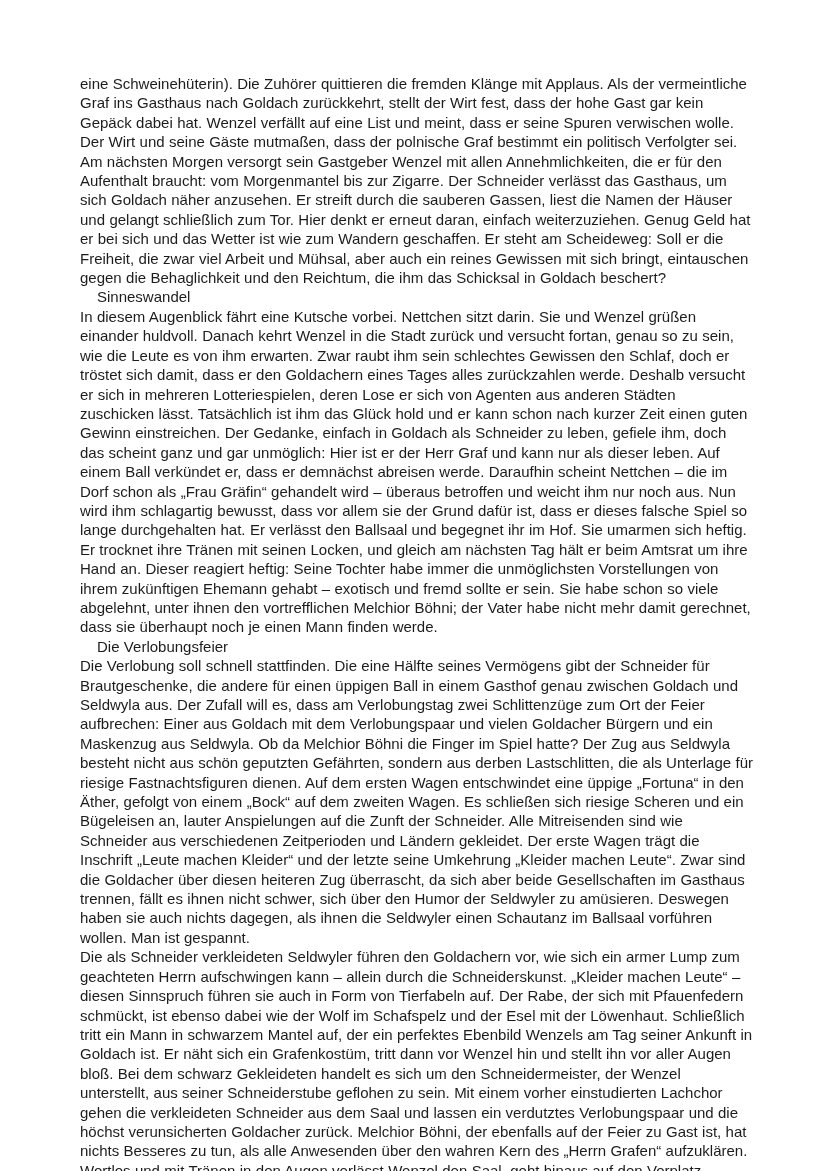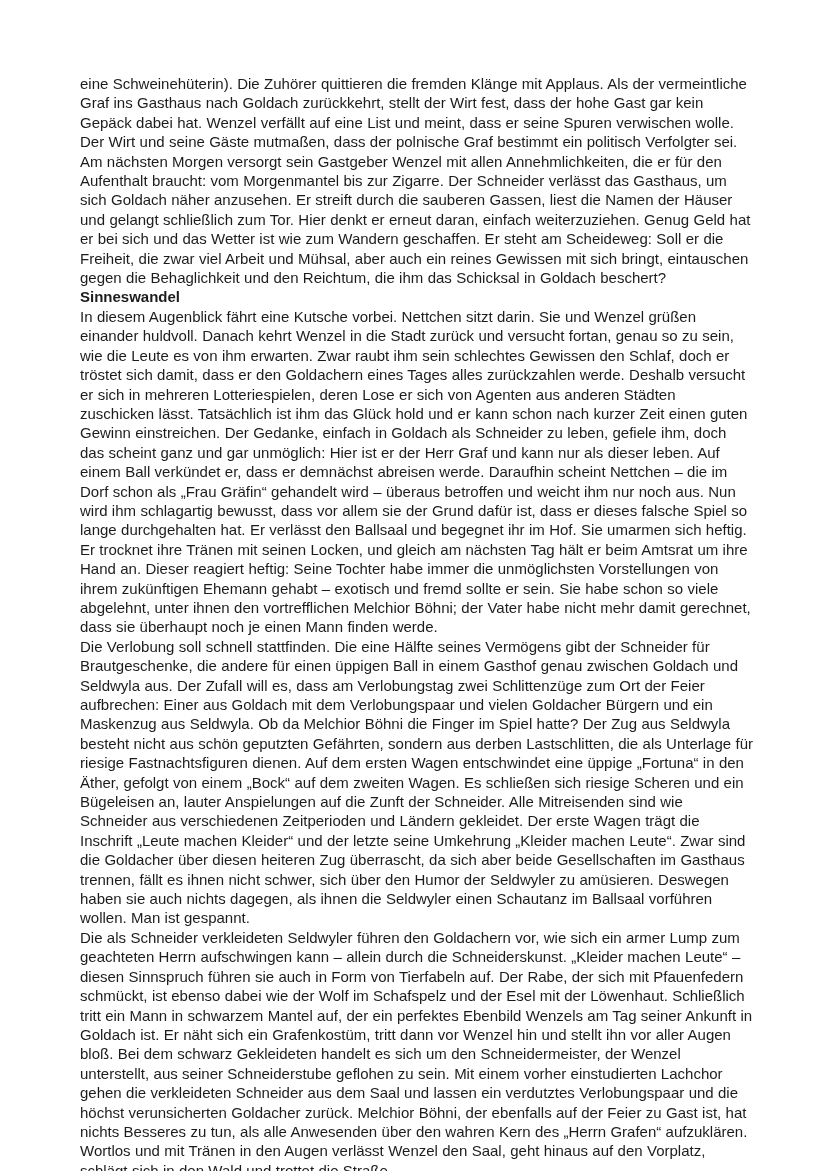--- a/index.html
+++ b/index.html
@@ -23,27 +23,29 @@
     }
     .block {
       margin: 0;
       font-size: 15px;
       line-height: 19.4px;
       text-align: left;
       word-spacing: 0.2px;
       white-space: pre-wrap;
     }
     .heading {
-      font-weight: bold; 
+      font-weight: normal; 
+      margin-left: 17px;
     }
   </style>
 </head>
 <body>
 
 <div class="page">
   <div>
       <div class="block paragraph">eine Schweinehüterin). Die Zuhörer quittieren die fremden Klänge mit Applaus. Als der vermeintliche Graf ins Gasthaus nach Goldach zurückkehrt, stellt der Wirt fest, dass der hohe Gast gar kein Gepäck dabei hat. Wenzel verfällt auf eine List und meint, dass er seine Spuren verwischen wolle. Der Wirt und seine Gäste mutmaßen, dass der polnische Graf bestimmt ein politisch Verfolgter sei. Am nächsten Morgen versorgt sein Gastgeber Wenzel mit allen Annehmlichkeiten, die er für den Aufenthalt braucht: vom Morgenmantel bis zur Zigarre. Der Schneider verlässt das Gasthaus, um sich Goldach näher anzusehen. Er streift durch die sauberen Gassen, liest die Namen der Häuser und gelangt schließlich zum Tor. Hier denkt er erneut daran, einfach weiterzuziehen. Genug Geld hat er bei sich und das Wetter ist wie zum Wandern geschaffen. Er steht am Scheideweg: Soll er die Freiheit, die zwar viel Arbeit und Mühsal, aber auch ein reines Gewissen mit sich bringt, eintauschen gegen die Behaglichkeit und den Reichtum, die ihm das Schicksal in Goldach beschert?</div>
       <div class="block heading">Sinneswandel</div>
       <div class="block paragraph">In diesem Augenblick fährt eine Kutsche vorbei. Nettchen sitzt darin. Sie und Wenzel grüßen einander huldvoll. Danach kehrt Wenzel in die Stadt zurück und versucht fortan, genau so zu sein, wie die Leute es von ihm erwarten. Zwar raubt ihm sein schlechtes Gewissen den Schlaf, doch er tröstet sich damit, dass er den Goldachern eines Tages alles zurückzahlen werde. Deshalb versucht er sich in mehreren Lotteriespielen, deren Lose er sich von Agenten aus anderen Städten zuschicken lässt. Tatsächlich ist ihm das Glück hold und er kann schon nach kurzer Zeit einen guten Gewinn einstreichen. Der Gedanke, einfach in Goldach als Schneider zu leben, gefiele ihm, doch das scheint ganz und gar unmöglich: Hier ist er der Herr Graf und kann nur als dieser leben. Auf einem Ball verkündet er, dass er demnächst abreisen werde. Daraufhin scheint Nettchen – die im Dorf schon als „Frau Gräfin“ gehandelt wird – überaus betroffen und weicht ihm nur noch aus. Nun wird ihm schlagartig bewusst, dass vor allem sie der Grund dafür ist, dass er dieses falsche Spiel so lange durchgehalten hat. Er verlässt den Ballsaal und begegnet ihr im Hof. Sie umarmen sich heftig. Er trocknet ihre Tränen mit seinen Locken, und gleich am nächsten Tag hält er beim Amtsrat um ihre Hand an. Dieser reagiert heftig: Seine Tochter habe immer die unmöglichsten Vorstellungen von ihrem zukünftigen Ehemann gehabt – exotisch und fremd sollte er sein. Sie habe schon so viele abgelehnt, unter ihnen den vortrefflichen Melchior Böhni; der Vater habe nicht mehr damit gerechnet, dass sie überhaupt noch je einen Mann finden werde.</div>
+      <div class="block heading">Die Verlobungsfeier</div>
       <div class="block paragraph">Die Verlobung soll schnell stattfinden. Die eine Hälfte seines Vermögens gibt der Schneider für Brautgeschenke, die andere für einen üppigen Ball in einem Gasthof genau zwischen Goldach und Seldwyla aus. Der Zufall will es, dass am Verlobungstag zwei Schlittenzüge zum Ort der Feier aufbrechen: Einer aus Goldach mit dem Verlobungspaar und vielen Goldacher Bürgern und ein Maskenzug aus Seldwyla. Ob da Melchior Böhni die Finger im Spiel hatte? Der Zug aus Seldwyla besteht nicht aus schön geputzten Gefährten, sondern aus derben Lastschlitten, die als Unterlage für riesige Fastnachtsfiguren dienen. Auf dem ersten Wagen entschwindet eine üppige „Fortuna“ in den Äther, gefolgt von einem „Bock“ auf dem zweiten Wagen. Es schließen sich riesige Scheren und ein Bügeleisen an, lauter Anspielungen auf die Zunft der Schneider. Alle Mitreisenden sind wie Schneider aus verschiedenen Zeitperioden und Ländern gekleidet. Der erste Wagen trägt die Inschrift „Leute machen Kleider“ und der letzte seine Umkehrung „Kleider machen Leute“. Zwar sind die Goldacher über diesen heiteren Zug überrascht, da sich aber beide Gesellschaften im Gasthaus trennen, fällt es ihnen nicht schwer, sich über den Humor der Seldwyler zu amüsieren. Deswegen haben sie auch nichts dagegen, als ihnen die Seldwyler einen Schautanz im Ballsaal vorführen wollen. Man ist gespannt.</div>
       <div class="block paragraph">Die als Schneider verkleideten Seldwyler führen den Goldachern vor, wie sich ein armer Lump zum geachteten Herrn aufschwingen kann – allein durch die Schneiderskunst. „Kleider machen Leute“ – diesen Sinnspruch führen sie auch in Form von Tierfabeln auf. Der Rabe, der sich mit Pfauenfedern schmückt, ist ebenso dabei wie der Wolf im Schafspelz und der Esel mit der Löwenhaut. Schließlich tritt ein Mann in schwarzem Mantel auf, der ein perfektes Ebenbild Wenzels am Tag seiner Ankunft in Goldach ist. Er näht sich ein Grafenkostüm, tritt dann vor Wenzel hin und stellt ihn vor aller Augen bloß. Bei dem schwarz Gekleideten handelt es sich um den Schneidermeister, der Wenzel unterstellt, aus seiner Schneiderstube geflohen zu sein. Mit einem vorher einstudierten Lachchor gehen die verkleideten Schneider aus dem Saal und lassen ein verdutztes Verlobungspaar und die höchst verunsicherten Goldacher zurück. Melchior Böhni, der ebenfalls auf der Feier zu Gast ist, hat nichts Besseres zu tun, als alle Anwesenden über den wahren Kern des „Herrn Grafen“ aufzuklären. Wortlos und mit Tränen in den Augen verlässt Wenzel den Saal, geht hinaus auf den Vorplatz, schlägt sich in den Wald und trottet die Straße</div>
     </div>
 </div>
 
 </body></html>

